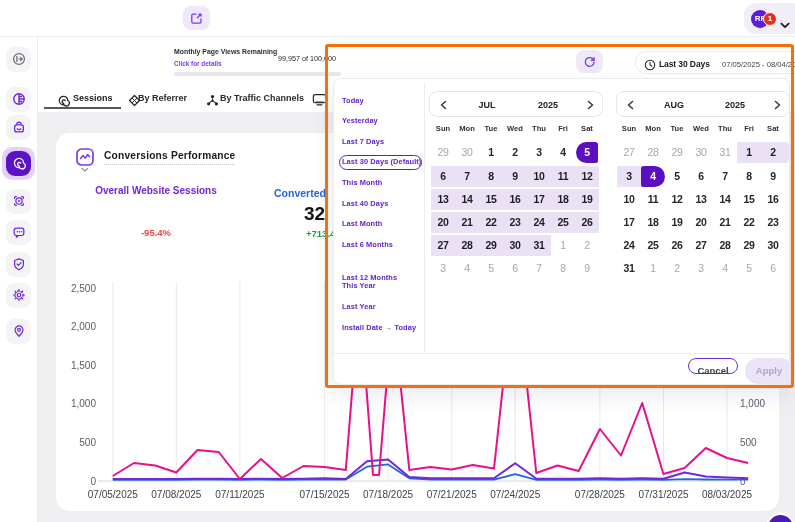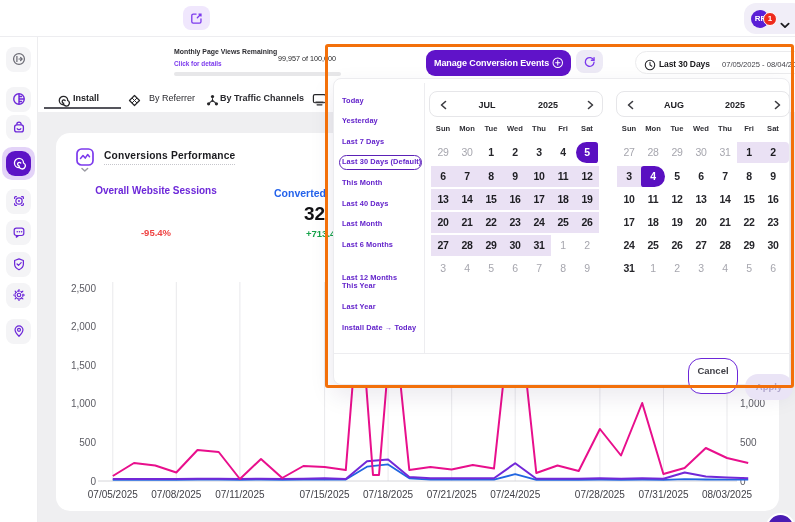--- a/index.html
+++ b/index.html
@@ -17,46 +17,46 @@
 .calhdr { position:absolute; border:1px solid #e6e6e9; border-radius:8px; background:#fff; }
 .mname { position:absolute; top:8px; text-align:center; font-size:9px; font-weight:700; color:#212126; }
 .wd { position:absolute; text-align:center; font-size:7.6px; font-weight:700; color:#303036; }
 .dc { position:absolute; width:24px; height:21px; line-height:21px; text-align:center; font-size:10.5px; letter-spacing:-.3px; }
 .dc.in { color:#26262b; font-weight:600; }
 .dc.out { color:#a6a6ae; font-weight:400; }
 .dc.band { color:#1d1d22; font-weight:700; }
 .band { position:absolute; background:#eae1f4; }
 .dc.sel { background:#5a10c1; color:#fff; font-weight:700; border-radius:11px 3px 3px 11px; width:22px; margin-left:1px; }
 .dc.sel2 { background:#5a10c1; color:#fff; font-weight:700; border-radius:3px 11px 11px 3px; }
-#cancelbtn { position:absolute; left:354px; top:279px; width:50px; height:36px; border:1.5px solid #6d28d9; border-radius:13px; background:#fff; text-align:center; line-height:23px; font-size:9.5px; font-weight:700; color:#3f3f46; }
-#applybtn { position:absolute; left:411px; top:279px; width:48px; height:26px; border-radius:13px; background:#eae4f6; text-align:center; line-height:26px; font-size:9.5px; font-weight:700; color:#b0a6cc;margin-top:16px; }
+#cancelbtn { position:absolute; left:354px; top:279px; width:50px; height:16px; border:1.5px solid #6d28d9; border-radius:13px; background:#fff; text-align:center; line-height:23px; font-size:9.5px; font-weight:700; color:#3f3f46; }
+#applybtn { position:absolute; left:411px; top:279px; width:48px; height:26px; border-radius:13px; background:#eae4f6; text-align:center; line-height:26px; font-size:9.5px; font-weight:700; color:#b0a6cc; }
 #managebtn { position:absolute; left:426px; top:50px; width:145px; height:26px; background:#6013c9; border-radius:9px; color:#fff; font-size:9.5px; font-weight:700; z-index:36; }
 #refreshbtn { position:absolute; left:576px; top:50px; width:27px; height:23px; background:#edeaf6; border-radius:8px; display:flex; align-items:center; justify-content:center; z-index:36; }
 #selector { position:absolute; left:635px; top:51px; width:179px; height:23px; background:#fff; border:1px solid #ebebed; border-radius:12px; z-index:36; }
 </style></head>
 <body>
 <div id="page">
   <div id="bodyarea"></div>
   <div id="card"></div>
 
   <div class="abs" style="left:174px;top:47.5px;font-size:6.9px;font-weight:700;color:#2c2c31">Monthly Page Views Remaining</div>
   <div class="abs" style="left:278px;top:53.5px;font-size:7.2px;color:#27272a">99,957 of 100,000</div>
   <div class="abs" style="left:174px;top:60px;font-size:6.4px;font-weight:700;color:#7c3aed">Click for details</div>
   <div class="abs" style="left:174px;top:71.5px;width:167px;height:4.5px;background:#e7e7e9;border-radius:2.5px"></div>
 
   <div class="abs" style="left:57px;top:93px"><svg width="13" height="13" viewBox="0 0 16 16">
         <path d="M8 13.2A5.2 5.2 0 1 1 13.2 8 3.6 3.6 0 1 1 8 11.2 2 2 0 1 1 10 8" fill="none" stroke="#27272a" stroke-width="1.6" stroke-linecap="round"></path>
       </svg></div>
-  <div class="tabtxt" style="left:73px;color:#1d1d20">Install</div>
+  <div class="tabtxt" style="left:73px;color:#1d1d20">Sessions</div>
   <div class="abs" style="left:44px;top:107px;width:77px;height:2px;background:#55555c"></div>
   <div class="abs" style="left:128px;top:93px"><svg width="13" height="13" viewBox="0 0 16 16">
         <path d="M8 1.8 14.2 8 8 14.2 1.8 8Z" fill="none" stroke="#27272a" stroke-width="1.5" stroke-linejoin="round"></path>
         <path d="M5 5l6 6M11 5l-6 6" stroke="#27272a" stroke-width="1.2"></path>
       </svg></div>
-  <div class="tabtxt" style="left:149px;font-weight:400;color:#2b2b30">By Referrer</div>
+  <div class="tabtxt" style="left:138px;font-weight:700;color:#2b2b30">By Referrer</div>
   <div class="abs" style="left:206px;top:93px"><svg width="13" height="13" viewBox="0 0 16 16">
         <circle cx="8" cy="3.2" r="2" fill="#27272a"></circle>
         <circle cx="3.2" cy="12" r="2" fill="#27272a"></circle>
         <circle cx="12.8" cy="12" r="2" fill="#27272a"></circle>
         <path d="M8 5.2v3M8 8.2 4.2 10.7M8 8.2l3.8 2.5" stroke="#27272a" stroke-width="1.3" fill="none"></path>
         <circle cx="8" cy="8.4" r="1.3" fill="#27272a"></circle>
       </svg></div>
   <div class="tabtxt" style="left:220px;font-weight:600;color:#2b2b30">By Traffic Channels</div>
   <div class="abs" style="left:312px;top:92px"><svg width="15" height="13" viewBox="0 0 18 16">
         <rect x="1.5" y="2" width="15" height="10" rx="1.8" fill="none" stroke="#27272a" stroke-width="1.5"></rect>
@@ -187,27 +187,20 @@
         </svg>
       </div>
       <div class="chip" style="top:281.5px">
         <svg width="14" height="14" viewBox="0 0 16 16">
           <path d="M8 14s-4.5-4.2-4.5-7.3A4.5 4.5 0 0 1 8 2.2a4.5 4.5 0 0 1 4.5 4.5C12.5 9.8 8 14 8 14Z" fill="none" stroke="#6d28d9" stroke-width="1.4" stroke-linejoin="round"></path>
           <circle cx="8" cy="6.6" r="1.7" fill="none" stroke="#6d28d9" stroke-width="1.4"></circle>
         </svg>
       </div>
     </div>
 
-  <div id="managebtn">
-      <span class="abs" style="left:8px;top:7.5px;font-size:9px;letter-spacing:-.1px;white-space:nowrap">Manage Conversion Events</span>
-      <span class="abs" style="left:126px;top:7px"><svg width="11.5" height="11.5" viewBox="0 0 16 16">
-          <circle cx="8" cy="8" r="6.6" fill="none" stroke="#fff" stroke-width="1.4"></circle>
-          <path d="M8 5v6M5 8h6" stroke="#fff" stroke-width="1.4" stroke-linecap="round"></path>
-        </svg></span>
-    </div>
   <div id="refreshbtn">
       <svg width="13" height="13" viewBox="0 0 16 16">
         <path d="M13.2 6.5A5.4 5.4 0 1 0 13.6 9" fill="none" stroke="#7c3aed" stroke-width="1.7" stroke-linecap="round"></path>
         <path d="M13.6 3.2v3.3h-3.3" fill="none" stroke="#7c3aed" stroke-width="1.7" stroke-linecap="round" stroke-linejoin="round"></path>
       </svg>
     </div>
   <div id="selector">
     <div class="abs" style="left:8px;top:5px"><svg width="12" height="12" viewBox="0 0 16 16">
           <circle cx="8" cy="8" r="6.3" fill="none" stroke="#26262b" stroke-width="1.4"></circle>
           <path d="M8 4.5V8l2.4 1.6" fill="none" stroke="#26262b" stroke-width="1.4" stroke-linecap="round"></path>

